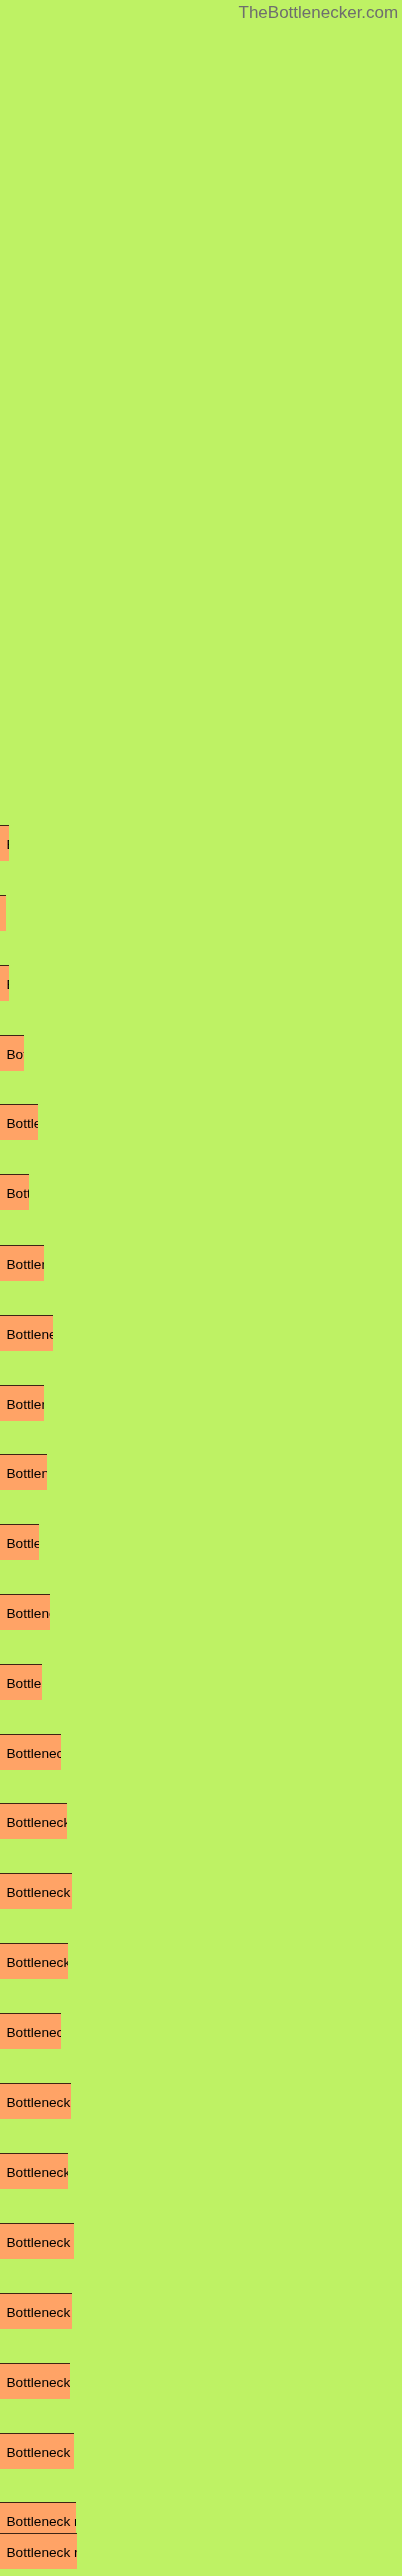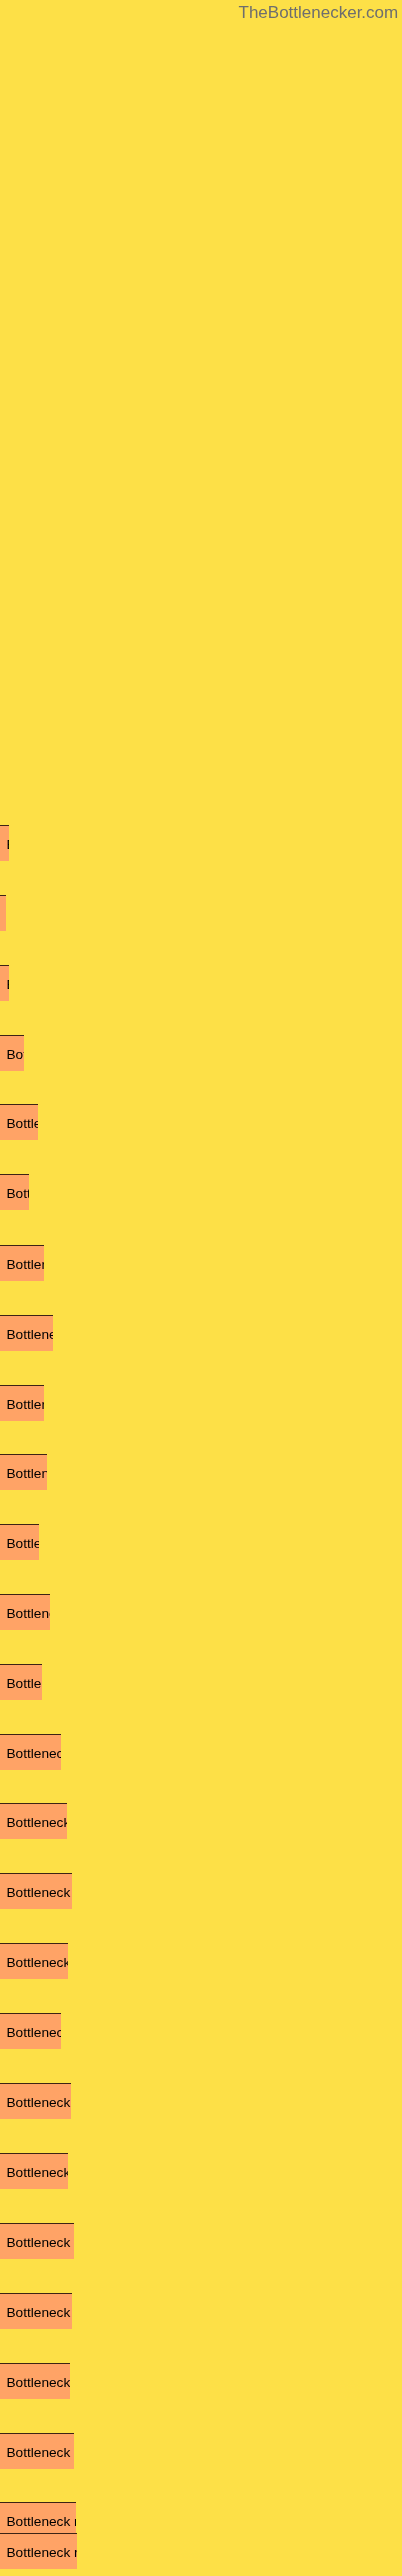--- a/index.html
+++ b/index.html
@@ -11,21 +11,21 @@
     width: 403px;
     height: 2576px;
     position: relative;
     overflow: hidden;
     font-family: "Liberation Sans", sans-serif;
   }
   #page {
     position: relative;
     width: 403px;
     height: 2576px;
-    background: #fde047;
+    background: #bef264;
   }
   .site-title {
     position: absolute;
     top: 3.2px;
     right: 4.8px;
     color: #6e6e6e;
     font-size: 17px;
     font-family: "Liberation Sans", sans-serif;
     letter-spacing: 0px;
     white-space: nowrap;

